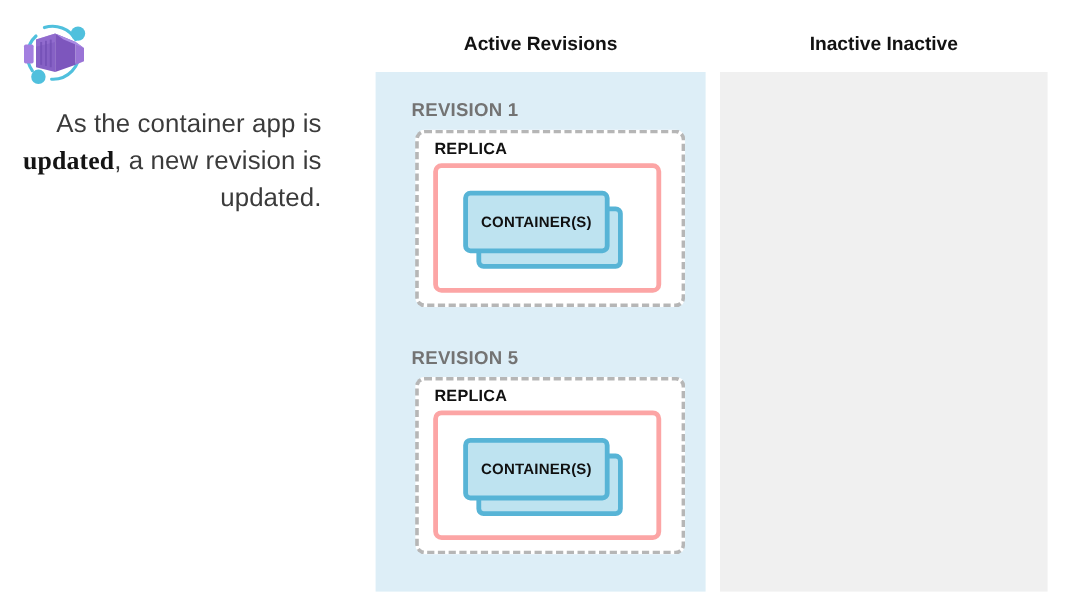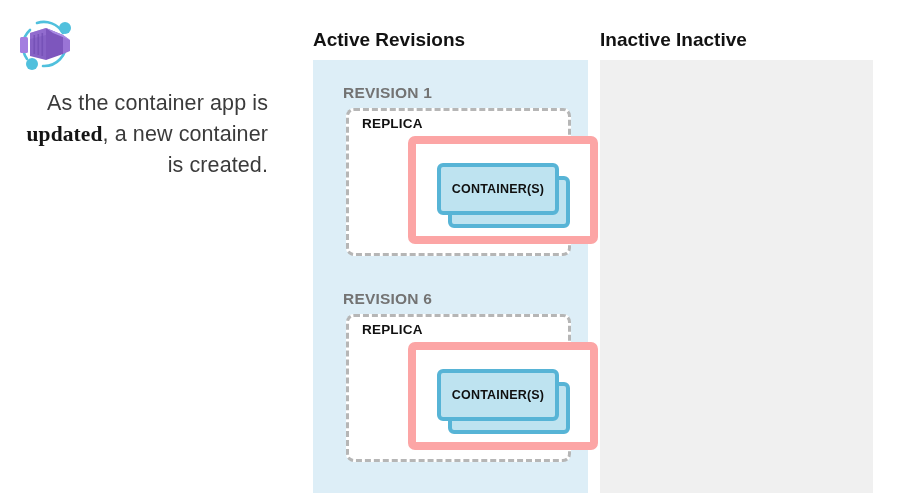--- a/index.html
+++ b/index.html
@@ -48,23 +48,24 @@
   #caption-text b {
     font-weight: 700;
     color: #141414;
     font-family: Liberation Serif, serif;
   }
 
   
   .panel-heading {
     position: absolute;
     top: 29px;
-    font-size: 19px;
+    font-size: 16px;
     font-weight: 700;
     color: #121212;
+    text-align: center;
   }
   #heading-active  { left: 313px; width: 275px; }
   #heading-inactive{ left: 600px; width: 273px; }
 
   
   .panel {
     position: absolute;
     top: 60px;
     height: 433px;
   }
@@ -121,23 +122,22 @@
 
   
   .pod-box {
     position: absolute;
     left: 12px;
     top: 25px;
     width: 190px;
     height: 108px;
     box-sizing: border-box;
     background: #ffffff;
-    border: 8px solid #fca5a5;
+    border: 4px solid #fca5a5;
     border-radius: 7px;
-    margin-left: 47px;
   }
 
   
   .container-back {
     position: absolute;
     left: 32px;
     top: 32px;
     width: 122px;
     height: 52px;
     box-sizing: border-box;
@@ -190,21 +190,21 @@
       <path d="M33 15 L50 22 L50 41 L33 47 Z" fill="#7d56bd"></path>
       <path d="M50 22 L57 27 L57 38 L50 41 Z" fill="#9a74d6"></path>
       <path d="M33 15 L50 22 L57 27 L40 20 Z" fill="#a98ae4"></path>
 
       <circle cx="52" cy="15" r="6" fill="#50c0dd"></circle>
       <circle cx="19" cy="51" r="6" fill="#50c0dd"></circle>
     </svg>
   </div>
 
   <div id="caption-text">
-    <span>As the container app is </span><b>updated</b><span>, a new container is created.</span>
+    <span>As the container app is </span><b>updated</b><span>, a new revision is updated.</span>
   </div>
 
 </div>
 
 <div id="heading-active" class="panel-heading">Active Revisions</div>
 
 <div id="heading-inactive" class="panel-heading">Inactive Inactive</div>
 
 <div id="panel-active" class="panel">
 
@@ -215,21 +215,21 @@
       <div class="pod-box">
         <div class="container-back"></div>
         <div class="container-front">
           <span class="container-label">CONTAINER(S)</span>
         </div>
       </div>
     </div>
   </div>
 
   <div id="revision-2" class="revision-block">
-    <div class="revision-title">REVISION 6</div>
+    <div class="revision-title">REVISION 5</div>
     <div class="replica-frame">
       <div class="replica-title">REPLICA</div>
       <div class="pod-box">
         <div class="container-back"></div>
         <div class="container-front">
           <span class="container-label">CONTAINER(S)</span>
         </div>
       </div>
     </div>
   </div>

